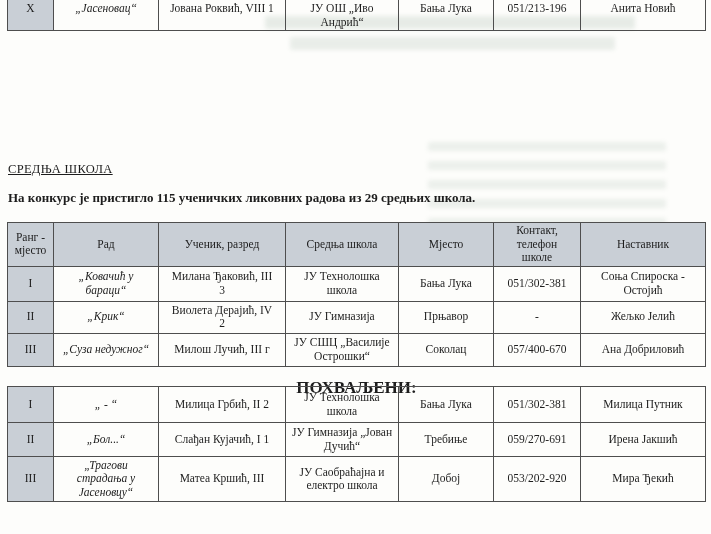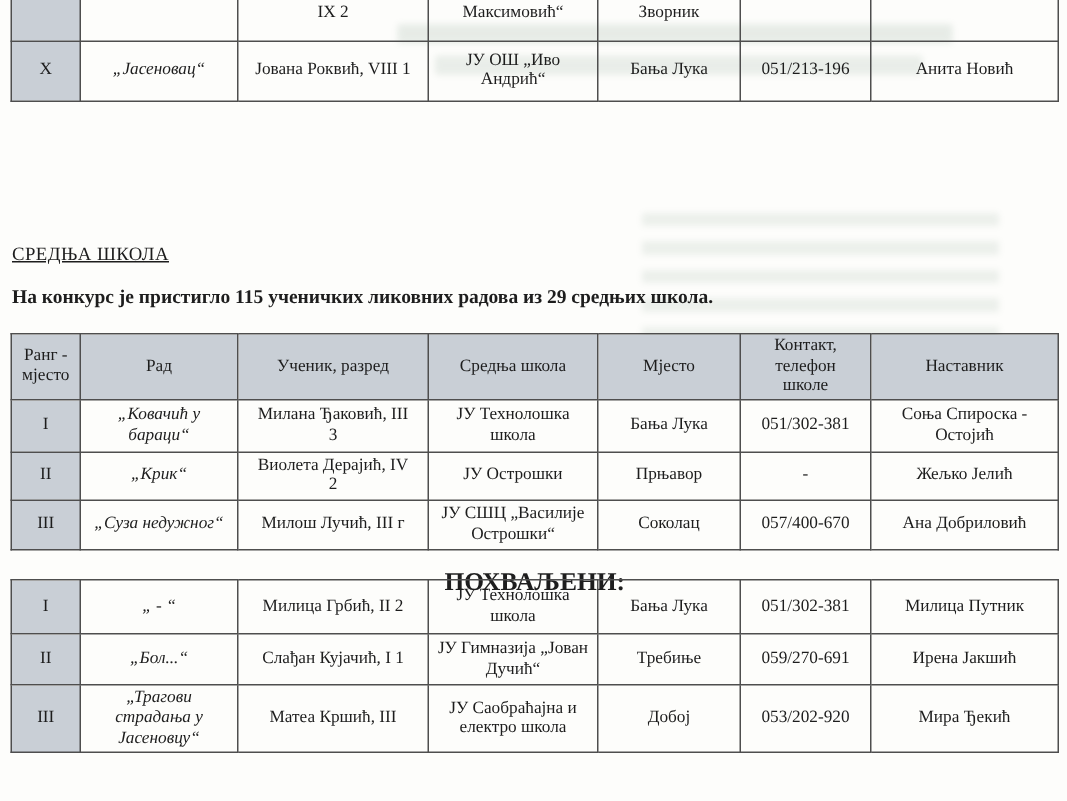--- a/index.html
+++ b/index.html
@@ -82,29 +82,20 @@
   <colgroup>
     <col style="width:46px">
       <col style="width:105px">
       <col style="width:127px">
     <col style="width:113px">
       <col style="width:95px">
       <col style="width:87px">
       <col style="width:125px">
   </colgroup>
   <tbody>
-    <tr>
-      <td class="col-rank"></td>
-      <td class="col-work"></td>
-      <td class="col-student">IX 2</td>
-      <td class="col-school">Максимовић“</td>
-      <td class="col-place">Зворник</td>
-      <td class="col-phone"></td>
-      <td class="col-teacher"></td>
-    </tr>
       <tr>
         <td class="col-rank">X</td>
         <td class="col-work">„Јасеновац“</td>
         <td class="col-student">Јована Роквић, VIII 1</td>
         <td class="col-school">ЈУ ОШ „Иво
 Андрић“</td>
         <td class="col-place">Бања Лука</td>
         <td class="col-phone">051/213-196</td>
         <td class="col-teacher">Анита Новић</td>
       </tr>
@@ -150,21 +141,21 @@
         <td class="col-place">Бања Лука</td>
         <td class="col-phone">051/302-381</td>
         <td class="col-teacher">Соња Спироска -
 Остојић</td>
       </tr>
       <tr>
         <td class="col-rank">II</td>
         <td class="col-work">„Крик“</td>
         <td class="col-student">Виолета Дерајић, IV
 2</td>
-        <td class="col-school">ЈУ Острошки</td>
+        <td class="col-school">ЈУ Гимназија</td>
         <td class="col-place">Прњавор</td>
         <td class="col-phone">-</td>
         <td class="col-teacher">Жељко Јелић</td>
       </tr>
       <tr>
         <td class="col-rank">III</td>
         <td class="col-work">„Суза недужног“</td>
         <td class="col-student">Милош Лучић, III г</td>
         <td class="col-school">ЈУ СШЦ „Василије
 Острошки“</td>

